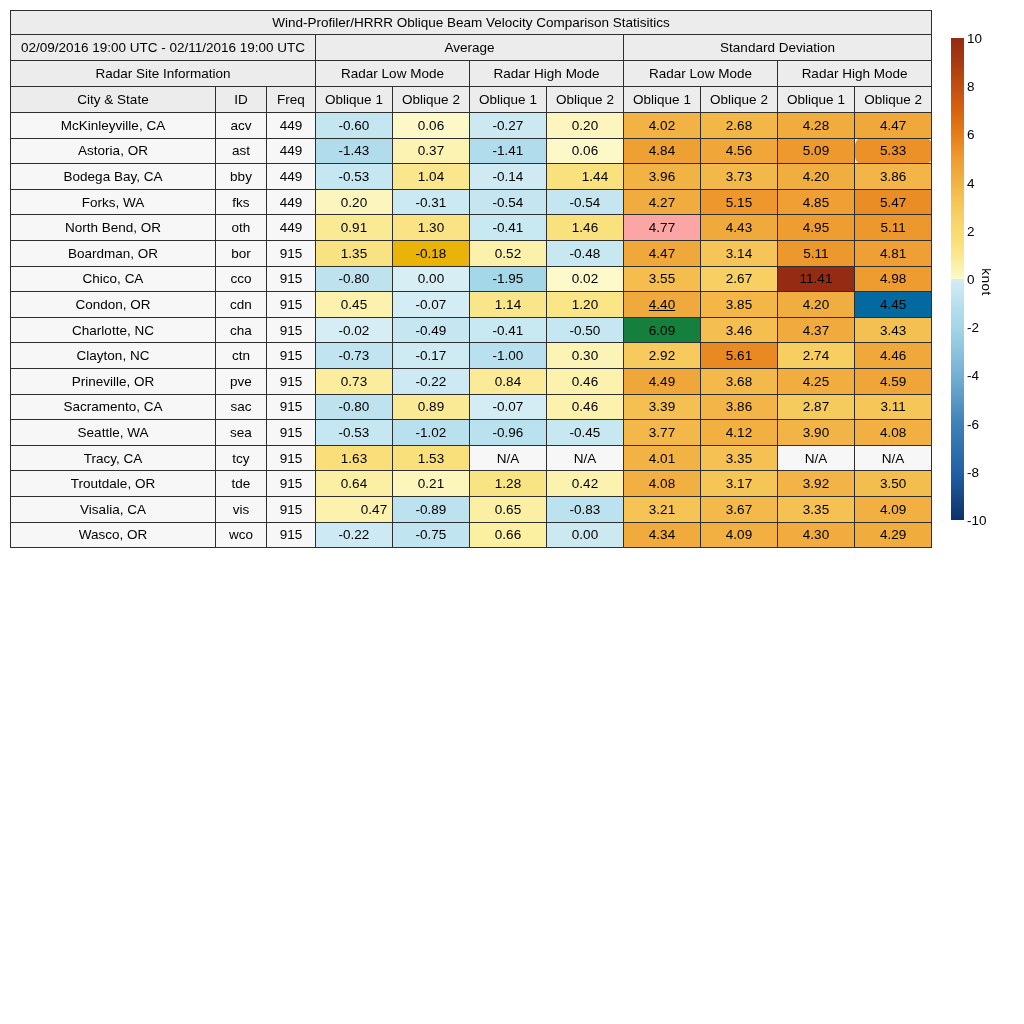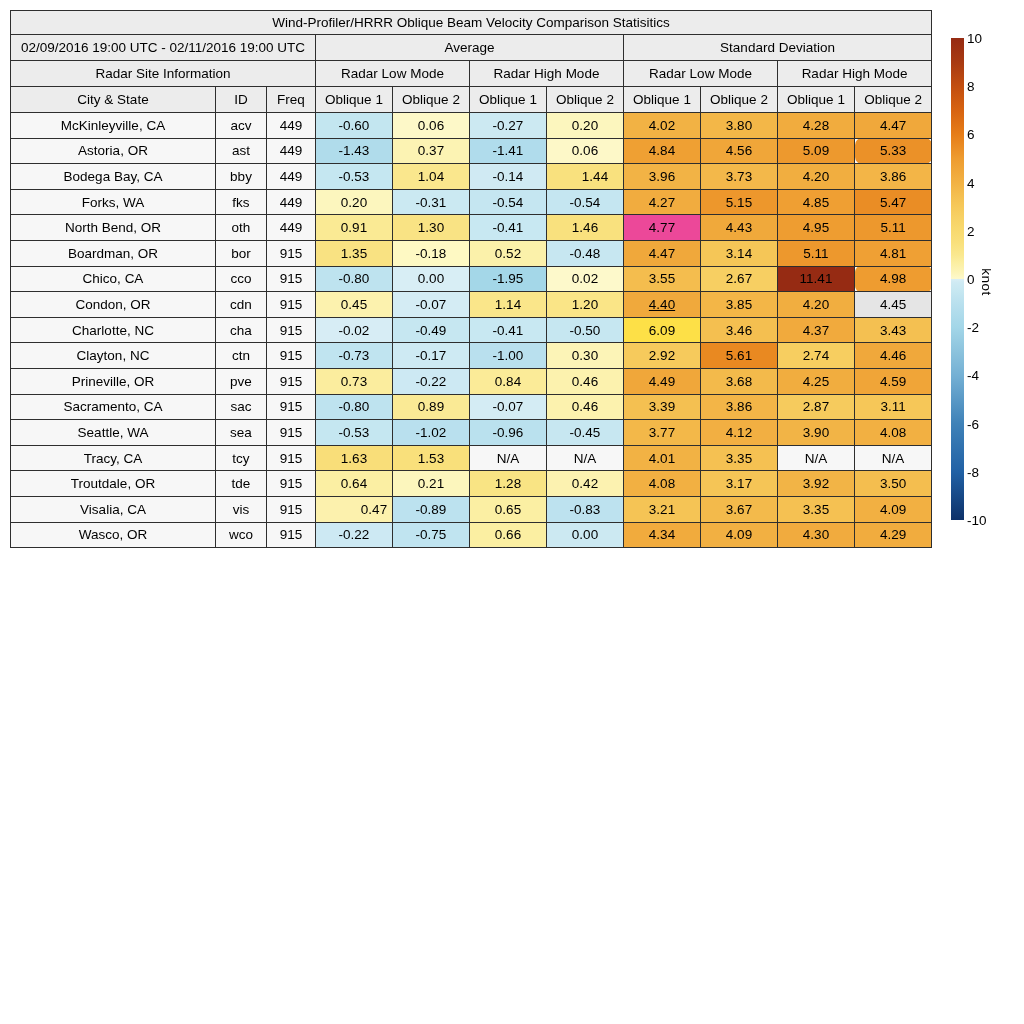--- a/index.html
+++ b/index.html
@@ -73,21 +73,21 @@
     <tbody id="rows">
         <tr>
           <td class="lbl">McKinleyville, CA</td>
           <td class="lbl">acv</td>
           <td class="lbl">449</td>
           <td style="background: rgb(195, 230, 240);">-0.60</td>
           <td style="background: rgb(253, 248, 200);">0.06</td>
           <td style="background: rgb(204, 233, 242);">-0.27</td>
           <td style="background: rgb(252, 246, 190);">0.20</td>
           <td style="background: rgb(242, 178, 68);">4.02</td>
-          <td style="background: rgb(243, 183, 72);">3.80</td>
+          <td style="background: rgb(243, 183, 72);">2.68</td>
           <td style="background: rgb(241, 172, 62);">4.28</td>
           <td style="background: rgb(240, 168, 59);">4.47</td>
         </tr>
         <tr>
           <td class="lbl">Astoria, OR</td>
           <td class="lbl">ast</td>
           <td class="lbl">449</td>
           <td style="background: rgb(176, 220, 235);">-1.43</td>
           <td style="background: rgb(252, 243, 179);">0.37</td>
           <td style="background: rgb(176, 220, 236);">-1.41</td>
@@ -124,73 +124,73 @@
           <td style="background: rgb(234, 141, 37);">5.47</td>
         </tr>
         <tr>
           <td class="lbl">North Bend, OR</td>
           <td class="lbl">oth</td>
           <td class="lbl">449</td>
           <td style="background: rgb(250, 234, 148);">0.91</td>
           <td style="background: rgb(249, 227, 132);">1.30</td>
           <td style="background: rgb(200, 232, 242);">-0.41</td>
           <td style="background: rgb(249, 225, 126);">1.46</td>
-          <td style="background: #ec4899; margin-left: 32px;">4.77</td>
+          <td style="background: #fca5a5; margin-left: 32px;">4.77</td>
           <td style="background: rgb(240, 169, 59);">4.43</td>
           <td style="background: rgb(238, 157, 49);">4.95</td>
           <td style="background: rgb(237, 152, 45);">5.11</td>
         </tr>
         <tr>
           <td class="lbl">Boardman, OR</td>
           <td class="lbl">bor</td>
           <td class="lbl">915</td>
           <td style="background: rgb(249, 226, 130);">1.35</td>
-          <td style="background: #fef9c3;">-0.18</td>
+          <td style="background: #eab308;">-0.18</td>
           <td style="background: rgb(251, 241, 170);">0.52</td>
           <td style="background: rgb(199, 231, 241);">-0.48</td>
           <td style="background: rgb(240, 168, 59);">4.47</td>
           <td style="background: rgb(245, 198, 87);">3.14</td>
           <td style="background: rgb(237, 152, 45);">5.11</td>
           <td style="background: rgb(239, 160, 52);">4.81</td>
         </tr>
         <tr>
           <td class="lbl">Chico, CA</td>
           <td class="lbl">cco</td>
           <td class="lbl">915</td>
           <td style="background: rgb(190, 227, 239);">-0.80</td>
           <td style="background: rgb(216, 238, 245);">0.00</td>
           <td style="background: rgb(164, 215, 232);">-1.95</td>
           <td style="background: rgb(253, 249, 203);">0.02</td>
           <td style="background: rgb(244, 189, 78);">3.55</td>
           <td style="background: rgb(247, 207, 98);">2.67</td>
           <td style="background: rgb(150, 43, 19);">11.41</td>
-          <td style="background: rgb(238, 156, 48); border-radius: 6px;">4.98</td>
+          <td style="background: rgb(238, 156, 48);">4.98</td>
         </tr>
         <tr>
           <td class="lbl">Condon, OR</td>
           <td class="lbl">cdn</td>
           <td class="lbl">915</td>
           <td style="background: rgb(252, 242, 174);">0.45</td>
           <td style="background: rgb(212, 236, 244);">-0.07</td>
           <td style="background: rgb(250, 230, 138);">1.14</td>
           <td style="background: rgb(250, 229, 135);">1.20</td>
           <td style="background: rgb(240, 169, 60); text-decoration: underline;">4.40</td>
           <td style="background: rgb(243, 182, 71);">3.85</td>
           <td style="background: rgb(241, 174, 64);">4.20</td>
-          <td style="background: #e5e5e5;">4.45</td>
+          <td style="background: #0369a1;">4.45</td>
         </tr>
         <tr>
           <td class="lbl">Charlotte, NC</td>
           <td class="lbl">cha</td>
           <td class="lbl">915</td>
           <td style="background: rgb(215, 237, 245);">-0.02</td>
           <td style="background: rgb(198, 231, 241);">-0.49</td>
           <td style="background: rgb(200, 232, 242);">-0.41</td>
           <td style="background: rgb(198, 231, 241);">-0.50</td>
-          <td style="background: #fde047;">6.09</td>
+          <td style="background: #15803d;">6.09</td>
           <td style="background: rgb(244, 191, 80);">3.46</td>
           <td style="background: rgb(241, 170, 61);">4.37</td>
           <td style="background: rgb(244, 192, 81);">3.43</td>
         </tr>
         <tr>
           <td class="lbl">Clayton, NC</td>
           <td class="lbl">ctn</td>
           <td class="lbl">915</td>
           <td style="background: rgb(192, 228, 240); text-align: center;">-0.73</td>
           <td style="background: rgb(206, 234, 243);">-0.17</td>

